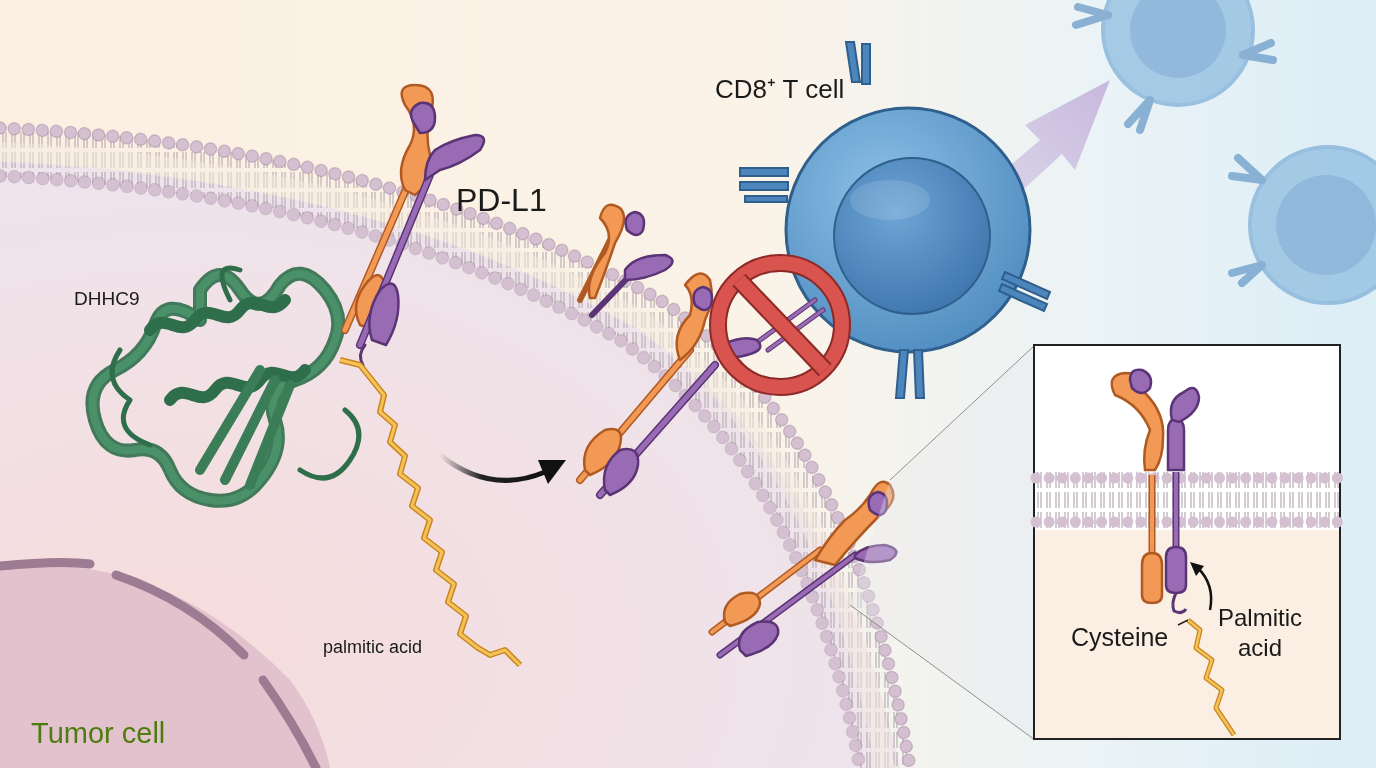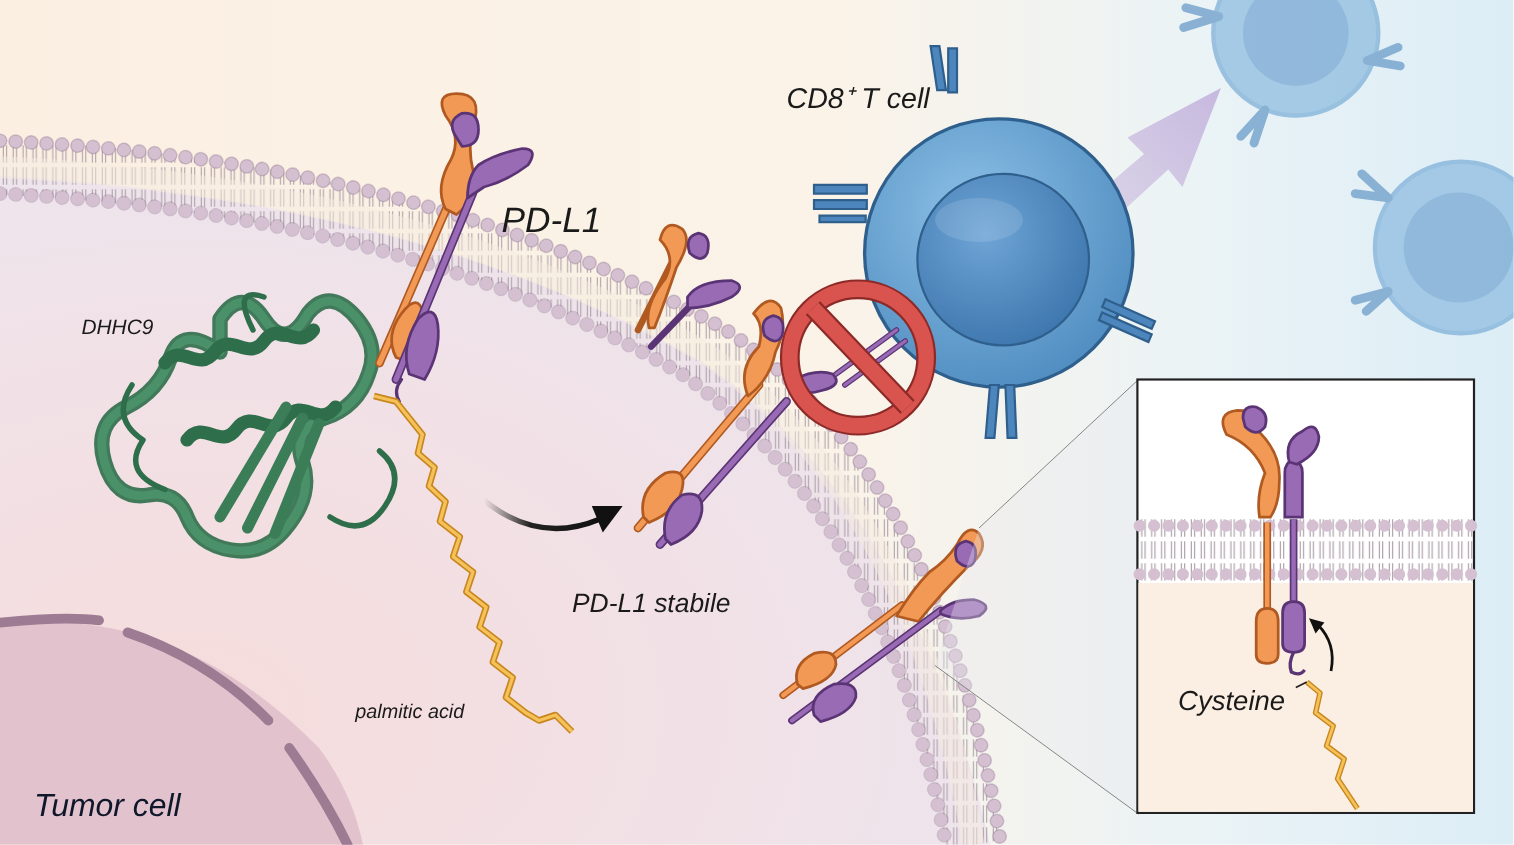--- a/index.html
+++ b/index.html
@@ -1,25 +1,25 @@
 <!DOCTYPE html>
 <html><head>
 <meta charset="utf-8">
 <style>
   html, body { margin: 0; padding: 0; }
   body { width: 1376px; height: 768px; overflow: hidden; font-family: "Liberation Sans", sans-serif; }
-  #stage { position: relative; width: 1131px; height: 768px; font-style: italic; }
+  #stage { position: relative; width: 1131px; height: 768px; }
   svg#scene { position: absolute; left: 0; top: 0; }
   .label { position: absolute; color: #1a1a1a; white-space: nowrap; font-family: "Liberation Sans", sans-serif; }
   .lbl-tcell { left: 715px; top: 70px; font-size: 26px; }
   .lbl-pdl1 { left: 456px; top: 182px; font-size: 32px; }
   .lbl-dhhc9 { left: 74px; top: 288px; font-size: 19px; }
   .lbl-stable { left: 520px; top: 534px; font-size: 24px; text-align: center; line-height: 30px; }
   .lbl-palm { left: 323px; top: 637px; font-size: 18px; text-align: right; }
-  .lbl-tumor { left: 31px; top: 717px; font-size: 29px; color: #0f172a; }
+  .lbl-tumor { left: 31px; top: 717px; font-size: 29px; color: #4d7c0f; }
   .lbl-cyst { left: 1071px; top: 623px; font-size: 25px; }
   .lbl-palm2 { left: 1218px; top: 603px; font-size: 24px; text-align: center; line-height: 30px; }
 </style>
 </head>
 <body>
 
 <div id="stage">
 <svg id="scene" width="1376" height="768" viewBox="0 0 1376 768">
   <defs>
     <linearGradient id="bgGrad" x1="0" y1="0" x2="1" y2="0">
@@ -201,18 +201,21 @@
 
     <path d="M1210 610 Q 1215 585 1198 568" stroke="#111" stroke-width="2.5" fill="none"></path>
     <path d="M1190 562 L 1204 566 L 1196 576 Z" fill="#111"></path>
   </g>
 </svg>
 
 <div class="label lbl-tcell">CD8⁺ T cell</div>
 <div class="label lbl-pdl1">PD-L1</div>
 <div class="label lbl-dhhc9">DHHC9</div>
 <div class="label lbl-stable">
-  <div>PD-L1 stabile</div>
 </div>
 <div class="label lbl-palm">palmitic acid</div>
 <div class="label lbl-tumor">Tumor cell</div>
 <div class="label lbl-cyst">Cysteine</div>
+<div class="label lbl-palm2">
+  <div>Palmitic</div>
+  <div>acid</div>
 </div>
+</div>
 
 </body></html>

